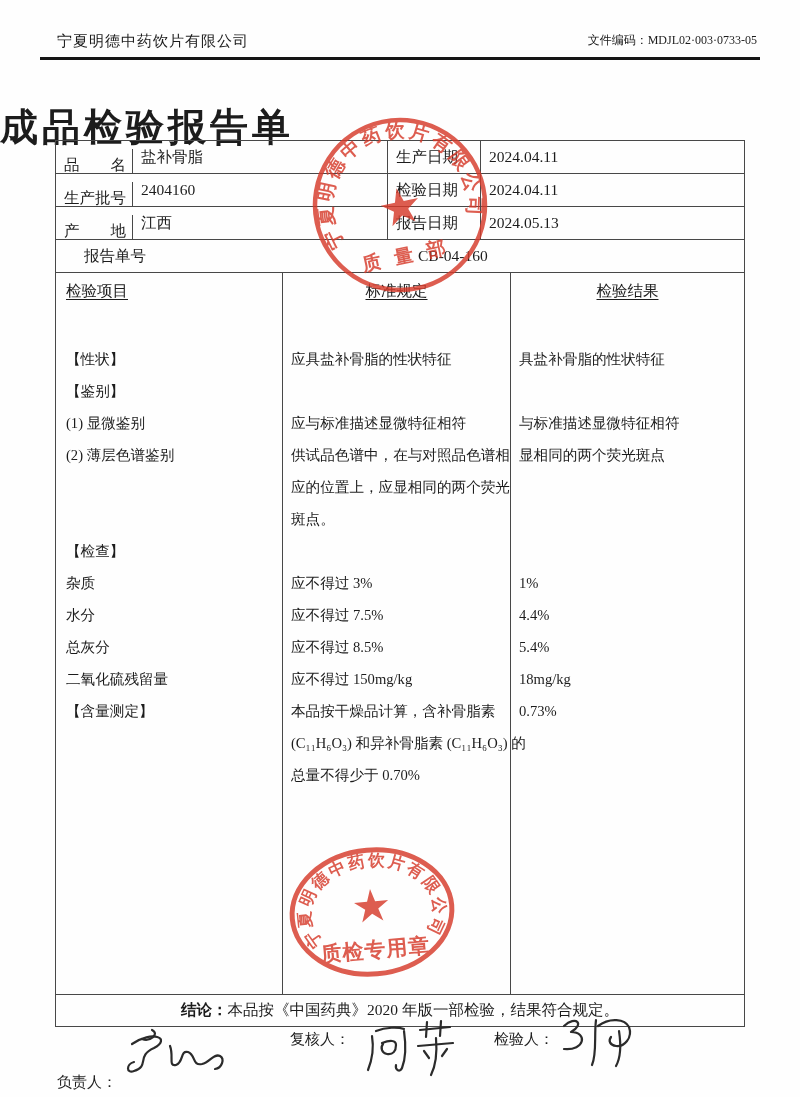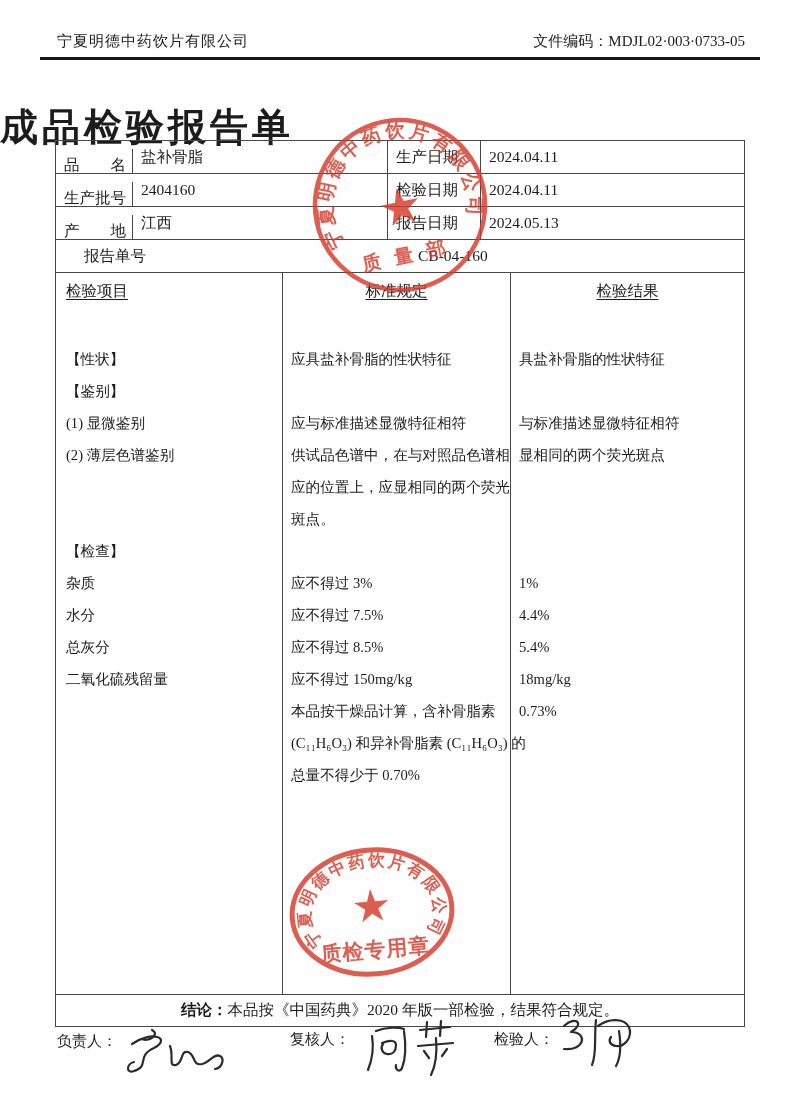--- a/index.html
+++ b/index.html
@@ -4,21 +4,21 @@
 <style>
   * { margin:0; padding:0; box-sizing:border-box; }
   html,body { background:#e8e8e8; }
   .page {
     position:relative; width:800px; height:1097px; margin:0 auto;
     background:#fefefe; overflow:hidden;
     font-family:"Liberation Serif","DejaVu Serif",serif;
     color:#1c1c1c;
   }
   .company { position:absolute; left:57px; top:32px; font-size:15px; letter-spacing:1px; }
-  .doccode { position:absolute; right:55px; top:32px; font-size:15px; }
+  .doccode { position:absolute; right:43px; top:32px; font-size:12px; }
   .head-rule { position:absolute; left:40px; top:57px; width:720px; height:3px; background:#151515; }
   .title { position:absolute; left:0; top:102px; width:100%; text-align:left;
            font-size:38px; font-weight:bold; letter-spacing:4px; }
 
   .info-table { position:absolute; left:55px; top:140px; width:690px; height:133px;
                 border:1px solid #484848; font-size:15.5px; }
   .info-row { display:flex; height:33px; line-height:31px; border-bottom:1px solid #484848; }
   .info-row:last-child { border-bottom:none;margin-left:20px; }
   .ic { padding-left:8px; white-space:nowrap; overflow:hidden; }
   .c1 { width:77px;  border-right:1px solid #484848;margin-top:8px; }
@@ -100,20 +100,21 @@
       <div class="mline">【鉴别】</div>
       <div class="mline">(1) 显微鉴别</div>
       <div class="mline">(2) 薄层色谱鉴别</div>
       <div class="mline"></div>
       <div class="mline"></div>
       <div class="mline">【检查】</div>
       <div class="mline">杂质</div>
       <div class="mline">水分</div>
       <div class="mline">总灰分</div>
       <div class="mline">二氧化硫残留量</div>
+      <div class="mline">【含量测定】</div>
       <div class="mline"></div>
       <div class="mline"></div>
     </div>
     <div class="mcol m2">
       <div class="mhead"><span>标准规定</span></div>
       <div class="mline">应具盐补骨脂的性状特征</div>
       <div class="mline"></div>
       <div class="mline">应与标准描述显微特征相符</div>
       <div class="mline">供试品色谱中，在与对照品色谱相</div>
       <div class="mline">应的位置上，应显相同的两个荧光</div>
@@ -143,21 +144,21 @@
       <div class="mline">0.73%</div>
       <div class="mline"></div>
       <div class="mline"></div>
     </div>
   </div>
 
   <div class="conclusion">
     <span class="clab">结论：</span><span>本品按《中国药典》2020 年版一部检验，结果符合规定。</span>
   </div>
 
-  <div class="flabel" style="left:57px; top:1032px;">负责人：</div>
+  <div class="flabel" style="left:57px; top:1073px;">负责人：</div>
   <div class="flabel" style="left:290px; top:1030px;text-align:right;">复核人：</div>
   <div class="flabel" style="left:494px; top:1030px;">检验人：</div>
 
   <svg class="sig" style="left:118px; top:1022px;" width="120" height="62" viewBox="0 0 120 62">
     <path d="M34,8 C42,12 32,20 24,17"></path>
     <path d="M14,22 C34,8 54,16 36,26 C18,34 32,44 16,49 C8,52 8,42 16,40"></path>
     <path d="M52,24 C56,34 50,45 58,43 C66,40 62,28 70,30 C78,33 74,44 84,42 C92,40 96,31 102,34 C107,37 104,46 97,47"></path>
   </svg>
   <svg class="sig" style="left:360px; top:1018px;" width="105" height="62" viewBox="0 0 105 62">
     <path d="M12,18 C14,30 12,42 8,52"></path>

